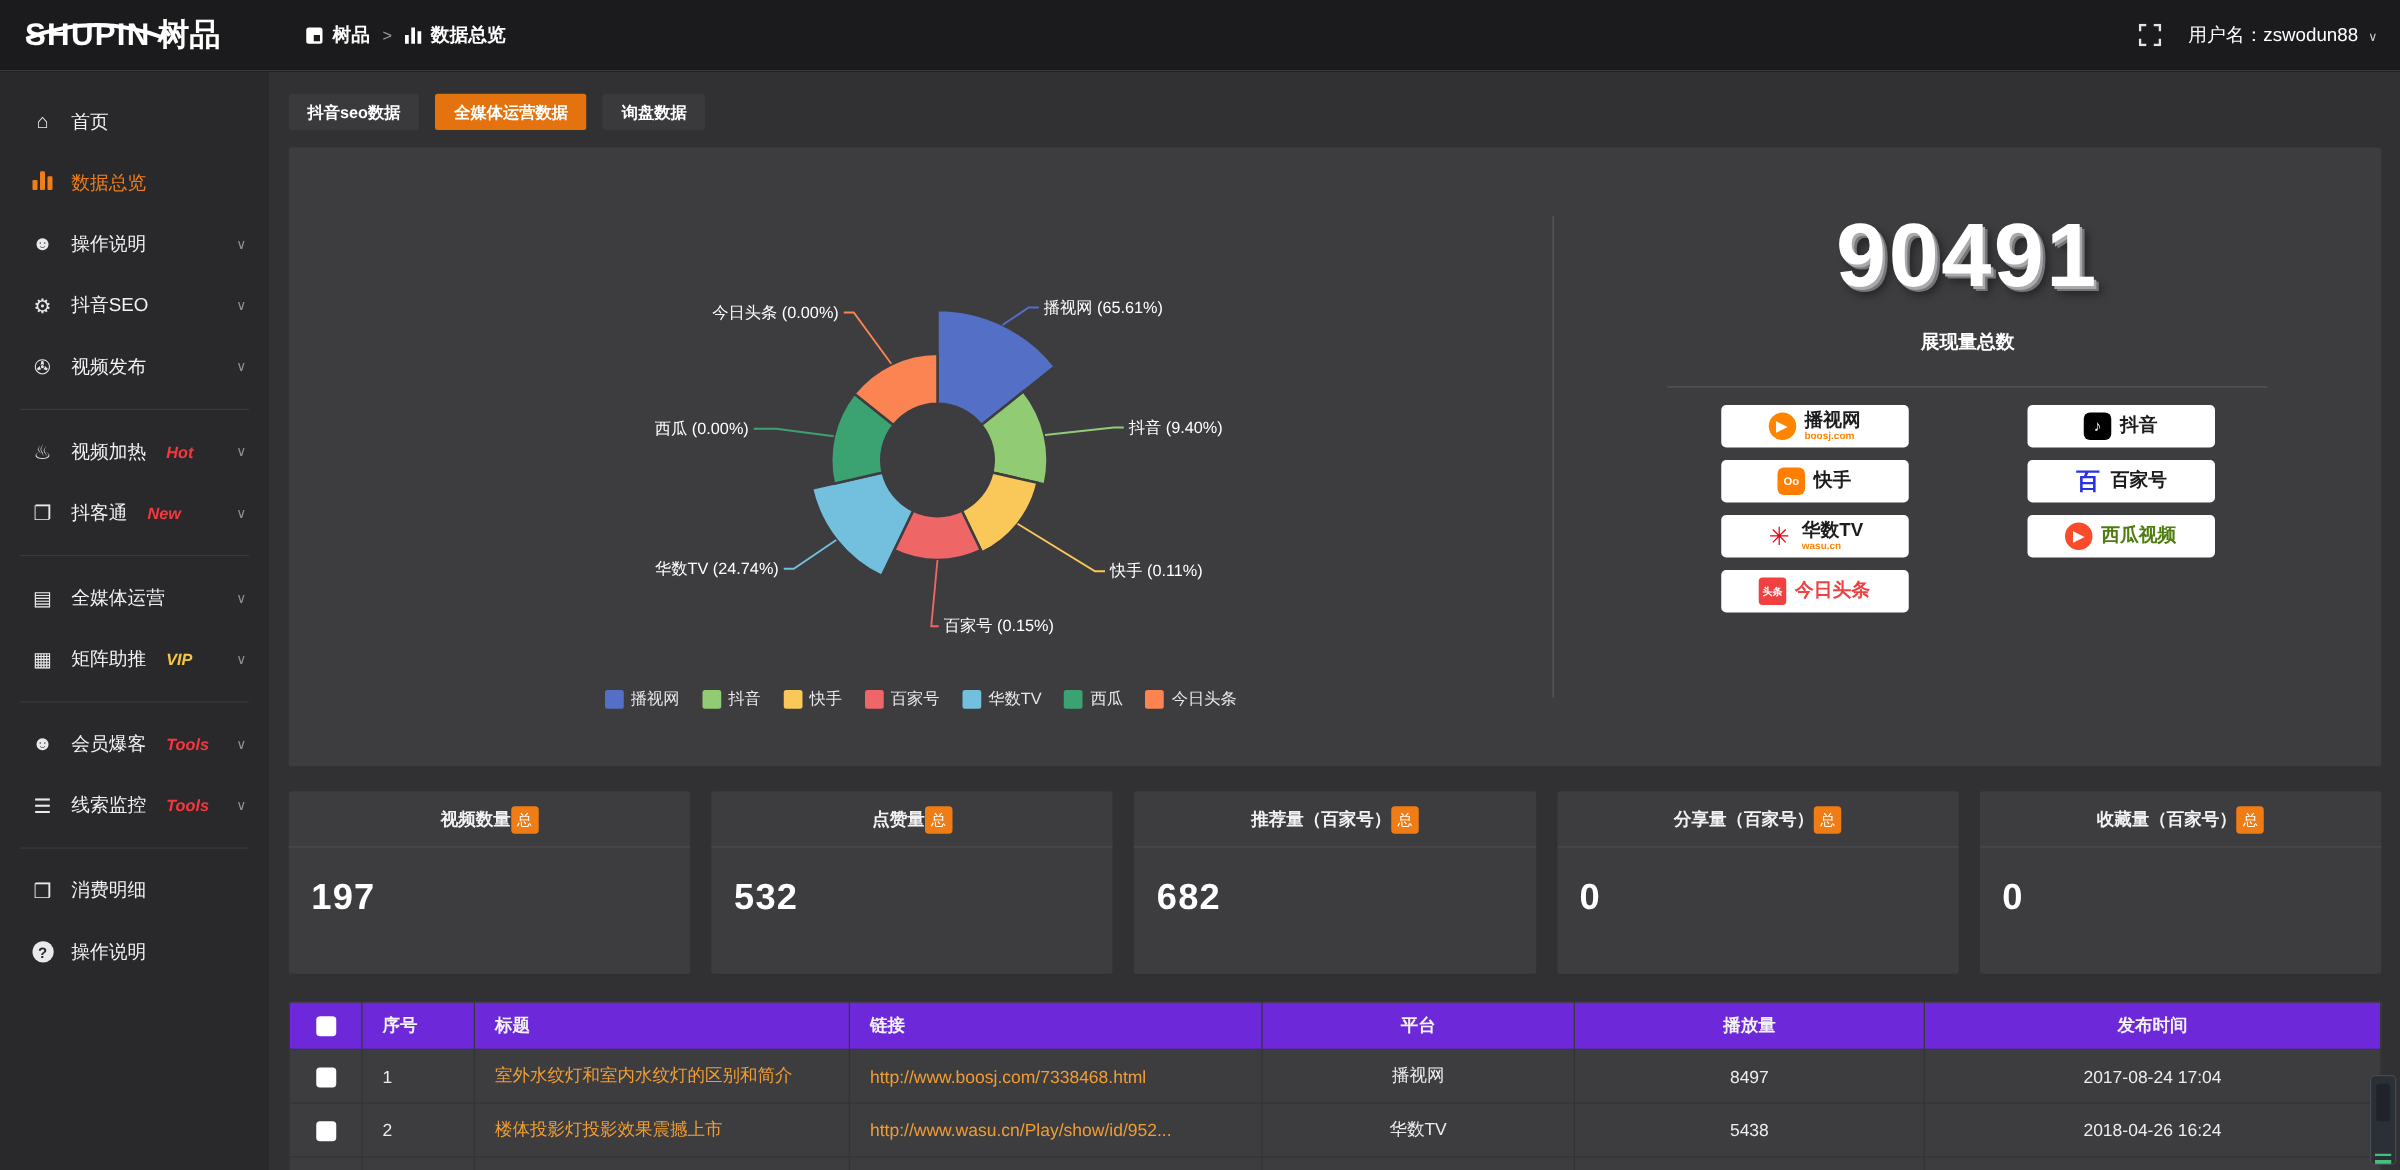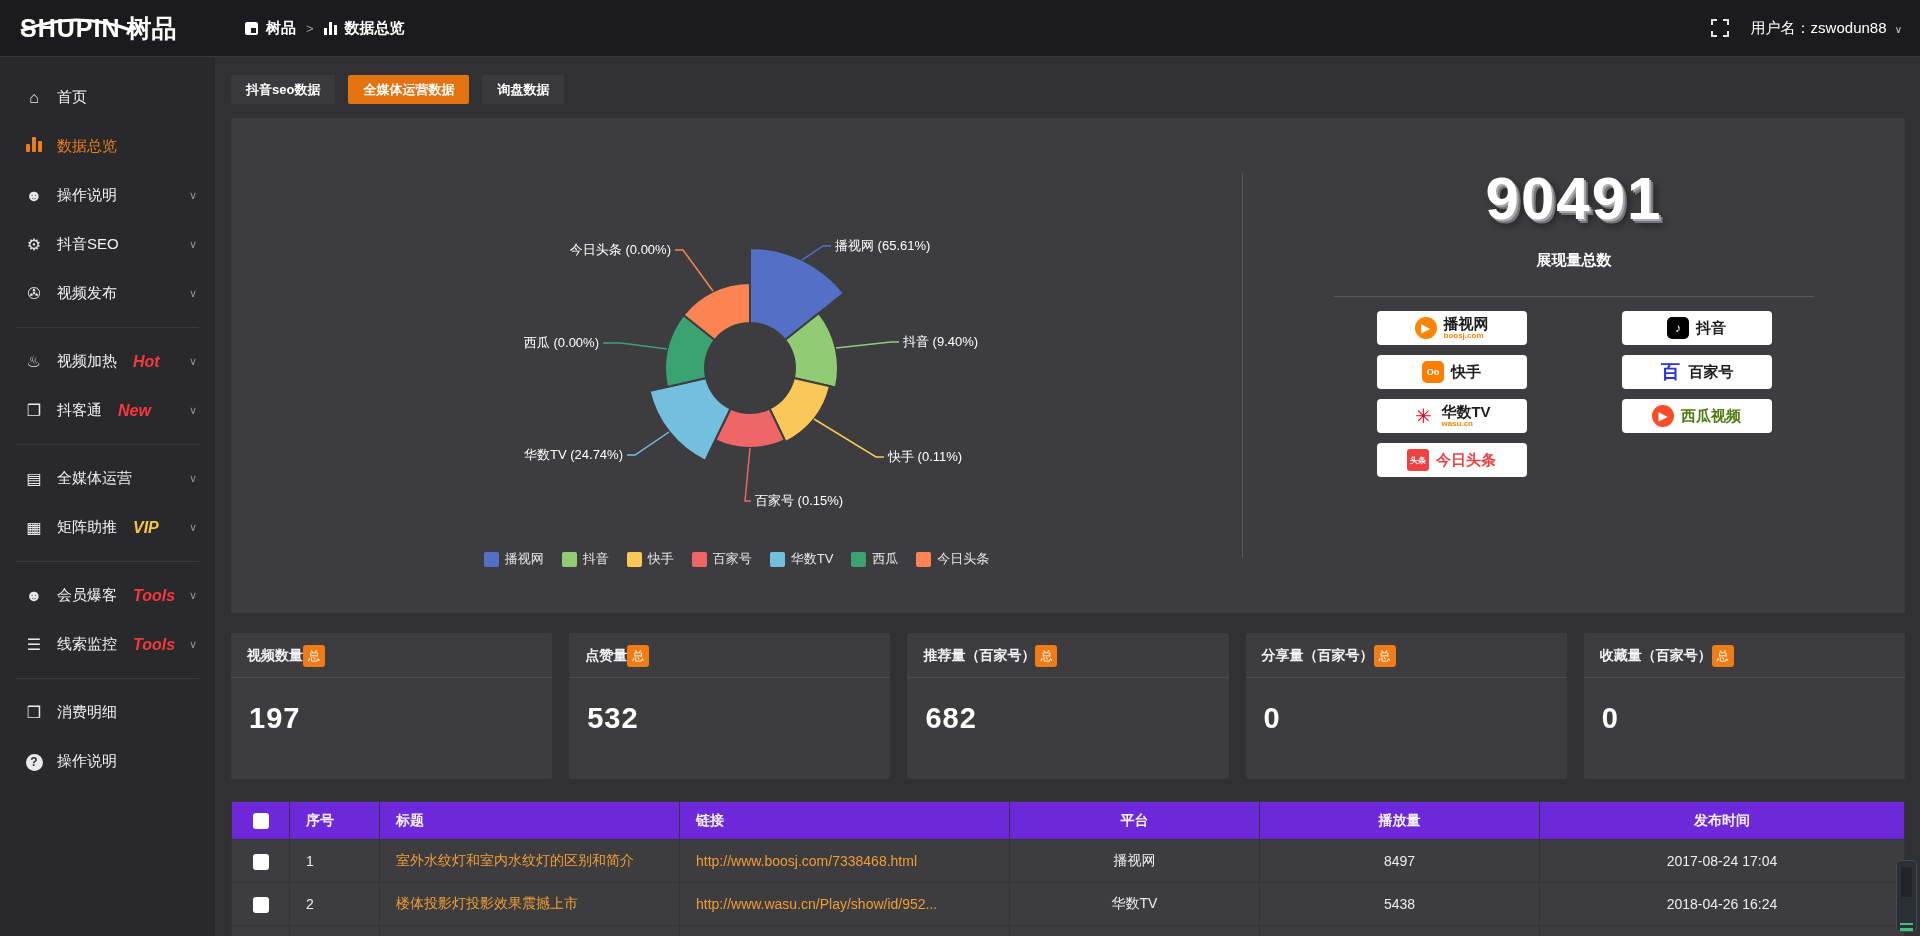--- a/index.html
+++ b/index.html
@@ -21,21 +21,21 @@
   .bc-sep { color:#9a9a9d; font-size:13px; margin:0 2px; }
   .topbar-right { margin-left:auto; display:flex; align-items:center; gap:22px; padding-right:18px; font-size:15px; }
   .fs-icon { width:18px; height:18px; cursor:pointer; }
   .caret { font-size:10px; color:#cfcfd2; margin-left:4px; }
 
   
   .sidebar { position:fixed; top:57px; left:0; bottom:0; width:215px; background:#29292c; padding-top:16px; z-index:10; }
   .side-item { height:49px; display:flex; align-items:center; padding:0 18px 0 24px; cursor:pointer; font-size:15px; color:#f1f1f3; }
   .side-item .s-icon { width:20px; margin-right:13px; font-size:16px; text-align:center; color:#e9e9ec; flex:0 0 auto; }
   .side-item.active, .side-item.active .s-icon { color:#ee7d1b; }
-  .side-badge { font-size:16px; font-weight:bold; font-style:italic; margin-left:16px; color:#f5383e; }
+  .side-badge { font-size:13px; font-weight:bold; font-style:italic; margin-left:16px; color:#f5383e; }
   .side-badge.gold { color:#f6c743; }
   .side-chevron { margin-left:auto; color:#8f8f93; font-size:11px; }
   .side-divider { height:1px; background:#3a3a3e; margin:9px 16px; }
   .s-bars { display:inline-flex; align-items:flex-end; gap:2px; height:15px; }
   .s-bars i { width:4px; background:currentColor; display:block; border-radius:1px; }
   .s-qm { display:inline-flex; width:17px; height:17px; border-radius:50%; background:#e9e9ec; color:#29292c;
      align-items:center; justify-content:center; font-size:12px; font-weight:bold; }
 
   
   .content { position:absolute; top:57px; left:215px; right:0; bottom:0; background:#313134;
@@ -48,37 +48,37 @@
   .panel { background:#3d3d40; border-radius:2px; }
   .chart-panel { margin-top:14px; height:495px; display:flex; position:relative; }
   .chart-region { width:1011px; position:relative; flex:0 0 auto; }
   .chart-region svg { position:absolute; left:0; top:0; }
   .v-divider { width:1px; background:#5a5a5e; margin:55px 0; flex:0 0 auto; }
   .legend { position:absolute; left:0; right:0; top:432px; display:flex; justify-content:center; gap:18px; }
   .legend-item { display:flex; align-items:center; gap:6px; font-size:13px; color:#e8e8ea; cursor:pointer; }
   .legend-sq { width:15px; height:15px; border-radius:2px; }
 
   .summary { flex:1; position:relative; padding-top:46px; text-align:center; }
-  .big-number { font-size:60px; font-weight:800; letter-spacing:2px;
+  .big-number { font-size:72px; font-weight:800; letter-spacing:2px;
     text-shadow:2px 2px 0 #a9a9ab, 4px 4px 0 #76767a, 6px 6px 8px rgba(0,0,0,.45); }
   .big-label { margin-top:18px; font-size:15px; font-weight:bold; }
   .summary-hr { width:480px; margin:26px auto 0; border:0; border-top:1px solid #58585b; }
   .platforms-title { margin:26px 0 0 68px; text-align:left; font-size:16px; font-weight:bold; }
   .platform-grid { margin-top:14px; display:grid; grid-template-columns:150px 150px; gap:10px 95px; justify-content:center; }
   .pbadge { background:#fff; border-radius:4px; height:34px; display:flex; align-items:center; justify-content:center;
     gap:7px; color:#1c1c1e; font-weight:bold; font-size:15px; padding:0 8px; }
   .picon { width:22px; height:22px; border-radius:5px; display:flex; align-items:center; justify-content:center;
     color:#fff; font-size:12px; font-weight:bold; flex:0 0 auto; }
   .ptext { display:flex; flex-direction:column; align-items:flex-start; line-height:1.05; }
   .psub { font-size:8px; font-weight:bold; }
 
   
   .stats { display:flex; gap:17px; margin-top:20px; }
   .stat-card { flex:1; height:146px; background:#3d3d40; border-radius:2px; }
-  .stat-head { display:flex; align-items:center; justify-content:flex-start; padding:12px 16px 10px;
+  .stat-head { display:flex; align-items:center; justify-content:center; padding:12px 16px 10px;
     border-bottom:1px solid #4c4c4f; }
   .stat-title { font-size:14px; font-weight:bold; color:#f2f2f4; }
   .stat-badge { width:22px; height:22px; background:#f07c16; color:#fff; font-size:12px; border-radius:3px;
     display:flex; align-items:center; justify-content:center; }
   .stat-value { font-size:29px; font-weight:bold; padding:24px 0 0 18px; letter-spacing:1px; }
 
   
   .table-panel { margin-top:22px; background:#3d3d40; }
   table { width:100%; border-collapse:collapse; table-layout:fixed; }
   th { background:#6d28d9; height:38px; font-size:14px; font-weight:bold; color:#f2f2f4; border:1px solid #37373a; }

